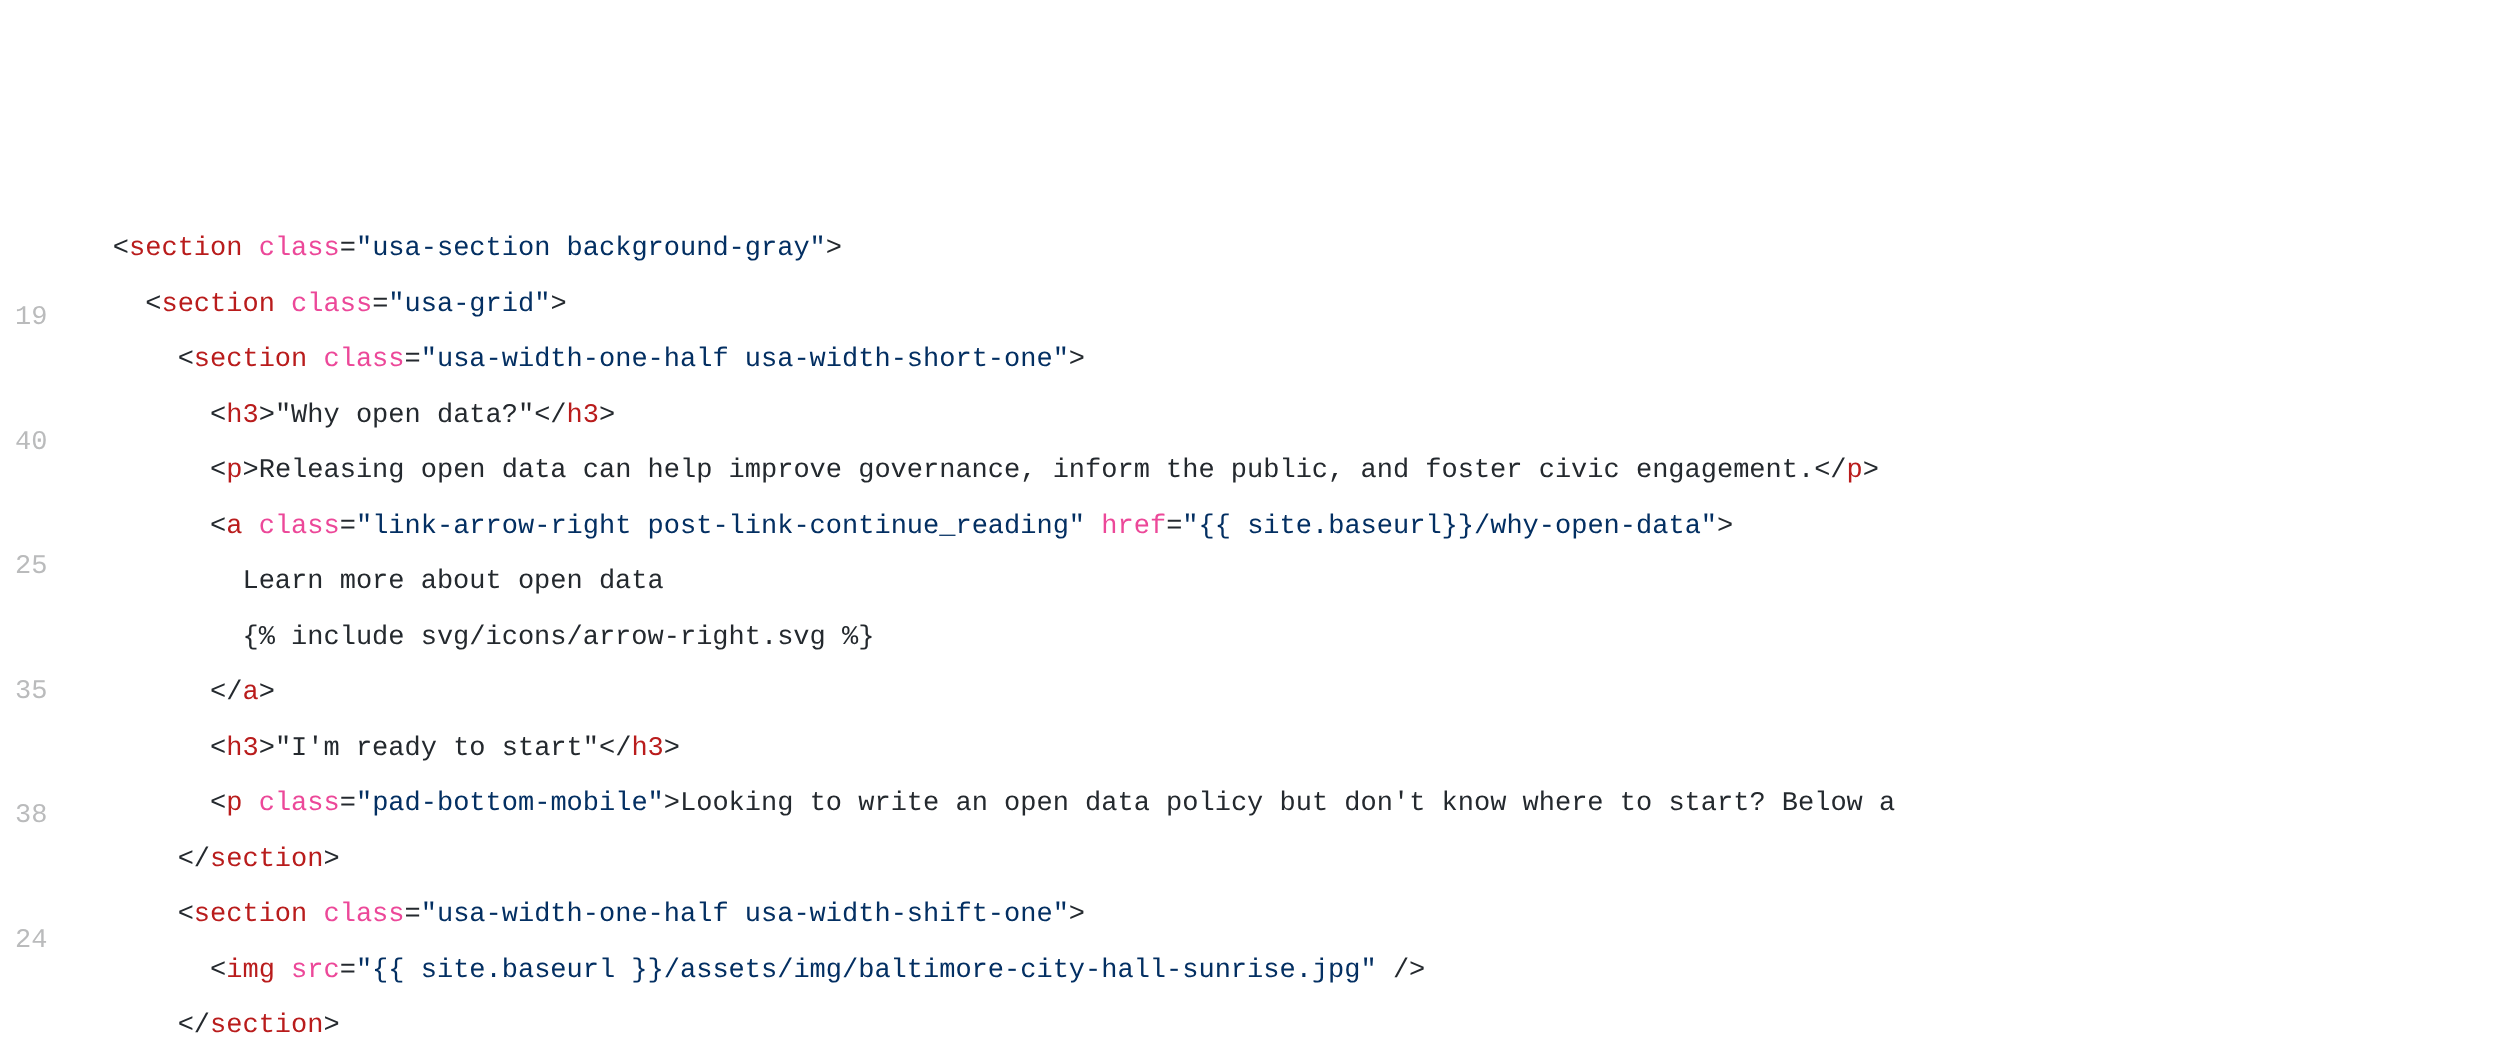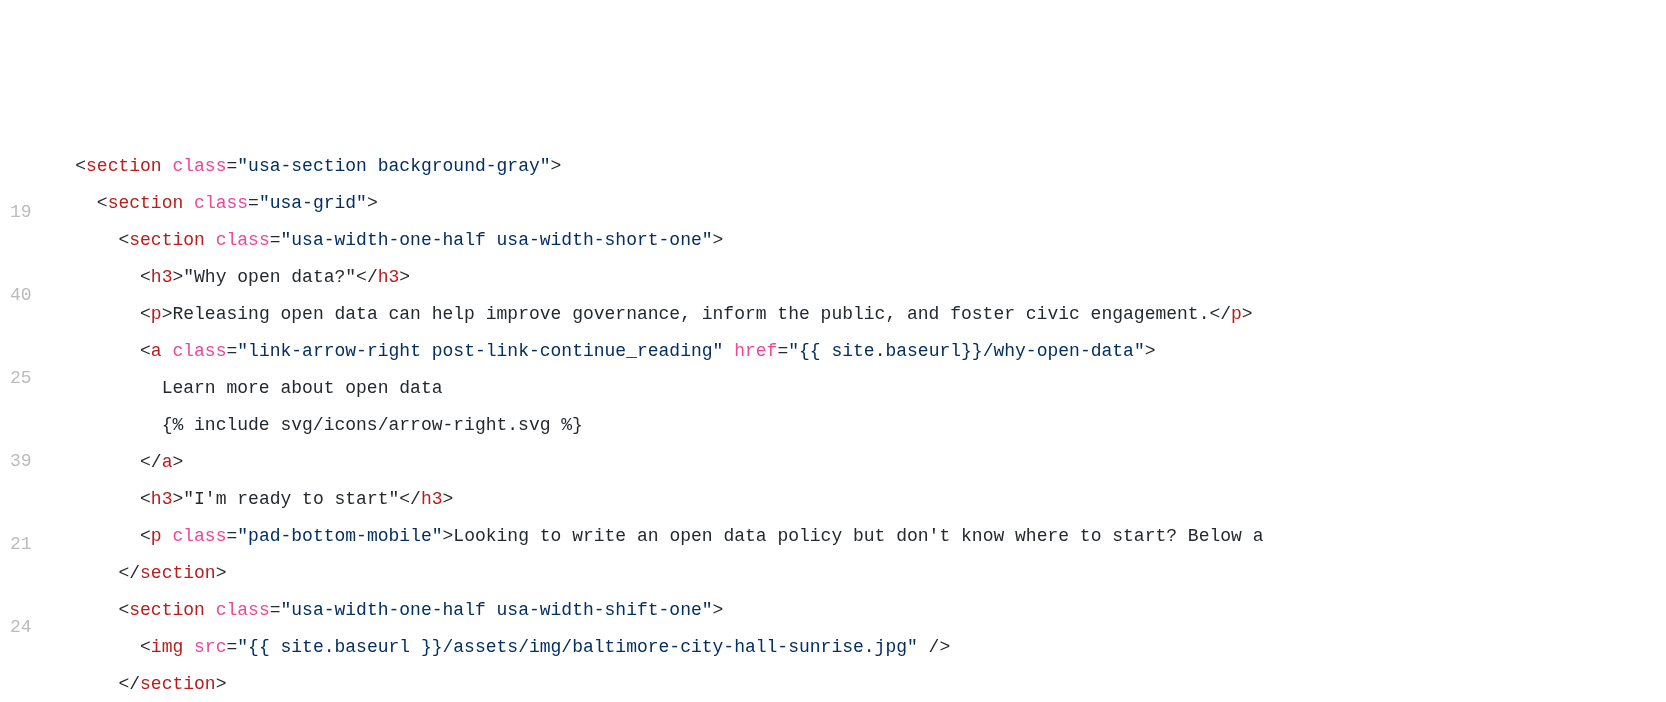--- a/index.html
+++ b/index.html
@@ -38,18 +38,18 @@
   .str   { color: #032f62; }  
   .punc  { color: #24292e; }  
   .text  { color: #24292e; }  
 </style>
 </head>
 <body>
 
 
 
 <div class="code-container">
-  <div class="gutter" id="gutter"><div>19</div><div>40</div><div>25</div><div>39</div><div>21</div><div>24</div><div>25</div><div>38</div><div>33</div><div>42</div><div>29</div><div>30</div><div>31</div><div>32</div><div>33</div></div>
+  <div class="gutter" id="gutter"><div>19</div><div>40</div><div>25</div><div>35</div><div>38</div><div>24</div><div>25</div><div>38</div><div>33</div><div>42</div><div>29</div><div>30</div><div>31</div><div>32</div><div>33</div></div>
   <div class="code" id="code"><div class="line"><span class="text">  </span><span class="punc">&lt;</span><span class="tag">section</span><span class="punc"> </span><span class="attr">class</span><span class="punc">=</span><span class="str">"usa-section background-gray"</span><span class="punc">&gt;</span></div><div class="line"><span class="text">    </span><span class="punc">&lt;</span><span class="tag">section</span><span class="punc"> </span><span class="attr">class</span><span class="punc">=</span><span class="str">"usa-grid"</span><span class="punc">&gt;</span></div><div class="line"><span class="text">      </span><span class="punc">&lt;</span><span class="tag">section</span><span class="punc"> </span><span class="attr">class</span><span class="punc">=</span><span class="str">"usa-width-one-half usa-width-short-one"</span><span class="punc">&gt;</span></div><div class="line"><span class="text">        </span><span class="punc">&lt;</span><span class="tag">h3</span><span class="punc">&gt;</span><span class="text">"Why open data?"</span><span class="punc">&lt;/</span><span class="tag">h3</span><span class="punc">&gt;</span></div><div class="line"><span class="text">        </span><span class="punc">&lt;</span><span class="tag">p</span><span class="punc">&gt;</span><span class="text">Releasing open data can help improve governance, inform the public, and foster civic engagement.</span><span class="punc">&lt;/</span><span class="tag">p</span><span class="punc">&gt;</span></div><div class="line"><span class="text">        </span><span class="punc">&lt;</span><span class="tag">a</span><span class="punc"> </span><span class="attr">class</span><span class="punc">=</span><span class="str">"link-arrow-right post-link-continue_reading"</span><span class="punc"> </span><span class="attr">href</span><span class="punc">=</span><span class="str">"{{ site.baseurl}}/why-open-data"</span><span class="punc">&gt;</span></div><div class="line"><span class="text">          </span><span class="text">Learn more about open data</span></div><div class="line"><span class="text">          </span><span class="text">{% include svg/icons/arrow-right.svg %}</span></div><div class="line"><span class="text">        </span><span class="punc">&lt;/</span><span class="tag">a</span><span class="punc">&gt;</span></div><div class="line"><span class="text">        </span><span class="punc">&lt;</span><span class="tag">h3</span><span class="punc">&gt;</span><span class="text">"I'm ready to start"</span><span class="punc">&lt;/</span><span class="tag">h3</span><span class="punc">&gt;</span></div><div class="line"><span class="text">        </span><span class="punc">&lt;</span><span class="tag">p</span><span class="punc"> </span><span class="attr">class</span><span class="punc">=</span><span class="str">"pad-bottom-mobile"</span><span class="punc">&gt;</span><span class="text">Looking to write an open data policy but don't know where to start? Below a</span></div><div class="line"><span class="text">      </span><span class="punc">&lt;/</span><span class="tag">section</span><span class="punc">&gt;</span></div><div class="line"><span class="text">      </span><span class="punc">&lt;</span><span class="tag">section</span><span class="punc"> </span><span class="attr">class</span><span class="punc">=</span><span class="str">"usa-width-one-half usa-width-shift-one"</span><span class="punc">&gt;</span></div><div class="line"><span class="text">        </span><span class="punc">&lt;</span><span class="tag">img</span><span class="punc"> </span><span class="attr">src</span><span class="punc">=</span><span class="str">"{{ site.baseurl }}/assets/img/baltimore-city-hall-sunrise.jpg"</span><span class="punc"> /&gt;</span></div><div class="line"><span class="text">      </span><span class="punc">&lt;/</span><span class="tag">section</span><span class="punc">&gt;</span></div></div>
 </div>
 
 
 
 
 </body></html>

